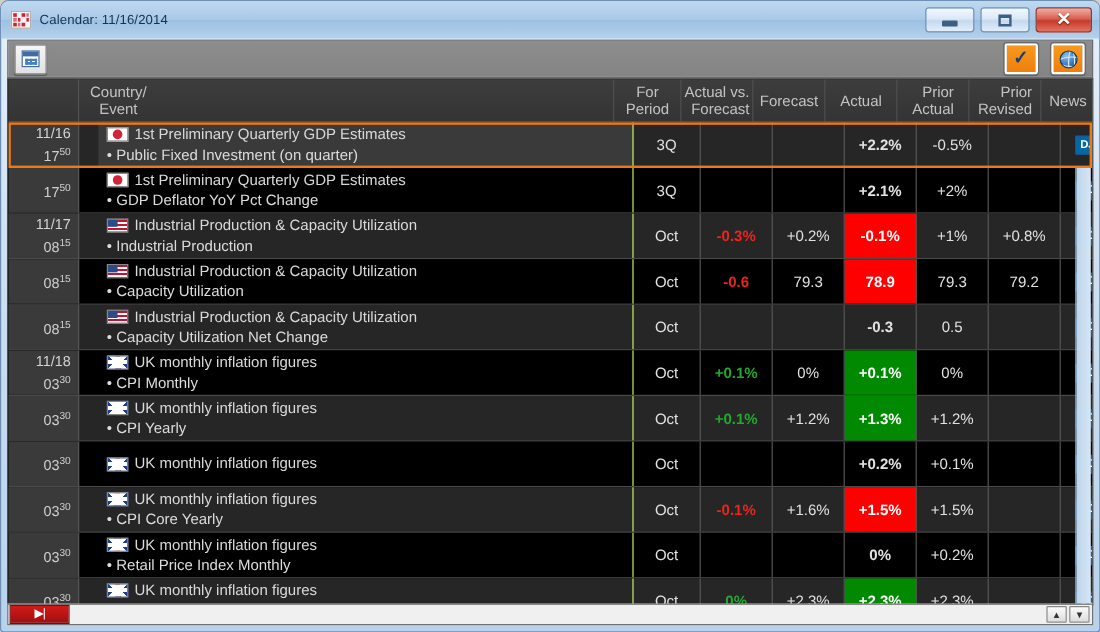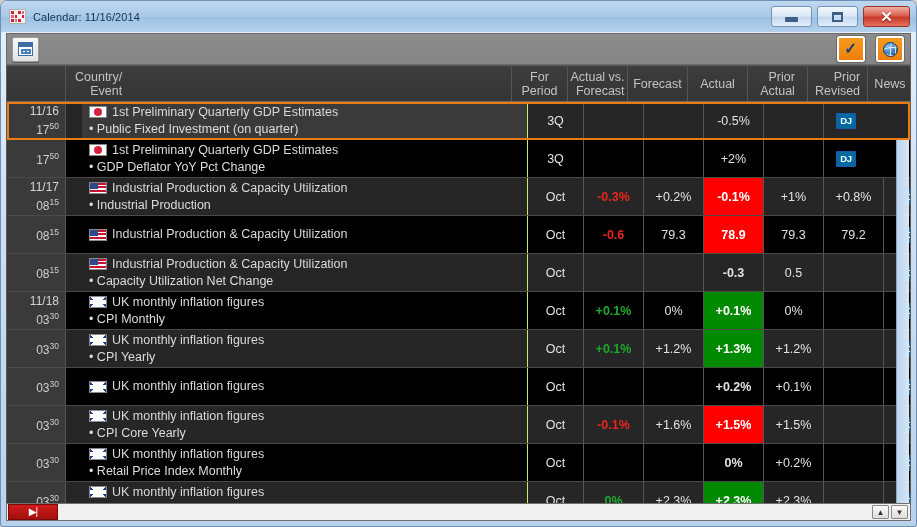--- a/index.html
+++ b/index.html
@@ -123,21 +123,21 @@
   }
   .hc {
     color: #c3c3c3; font-size: 12.5px;
     display: flex; align-items: center; justify-content: center;
     text-align: center; line-height: 14px;
     border-right: 1px solid #555;
     background: linear-gradient(180deg,#3d3d3d 0%,#343434 100%);
     flex: 0 0 auto; white-space: pre-line;
   }
   .hc.timecol { width: 59px; border-right:1px solid #555; }
-  .hc.eventcol { width: 446px; justify-content: flex-start; text-align:right; padding-left: 9px; }
+  .hc.eventcol { width: 446px; justify-content: flex-start; text-align:center; padding-left: 9px; }
   .hc.numcol { width: 56px; }
   .hc.w60 { width: 60px; text-align: right; }
   .hc.news { width: 44px; border-right: none; }
 
   #rows { position: relative; }
   .row {
     display: flex; height: 38px;
     border-bottom: 1px solid #4a4a4a;
     position: relative;
   }
@@ -322,20 +322,21 @@
           <div class="evcell">
             <div class="ev-top">
               <span class="flag jp"></span>
               <span>1st Preliminary Quarterly GDP Estimates</span>
             </div>
             <div class="ev-sub">• Public Fixed Investment (on quarter)</div>
           </div>
           <div class="cell ">3Q</div>
           <div class="cell w60 "></div>
           <div class="cell w60"></div>
+          <div class="cell w60 bold ">+2.2%</div>
           <div class="cell w60">-0.5%</div>
           <div class="cell w60"></div>
           <div class="cell news">
             <span class="dj">DJ</span>
           </div>
         </div>
         <div class="row alt">
           <div class="datecell">
             <span class="d1"></span>
             <span class="d2">17<sup>50</sup></span>
@@ -343,20 +344,21 @@
           <div class="evcell">
             <div class="ev-top">
               <span class="flag jp"></span>
               <span>1st Preliminary Quarterly GDP Estimates</span>
             </div>
             <div class="ev-sub">• GDP Deflator YoY Pct Change</div>
           </div>
           <div class="cell ">3Q</div>
           <div class="cell w60 "></div>
           <div class="cell w60"></div>
+          <div class="cell w60 bold ">+2.1%</div>
           <div class="cell w60">+2%</div>
           <div class="cell w60"></div>
           <div class="cell news">
             <span class="dj">DJ</span>
           </div>
         </div>
         <div class="row norm">
           <div class="datecell">
             <span class="d1">11/17</span>
             <span class="d2">08<sup>15</sup></span>
@@ -381,20 +383,21 @@
         <div class="row alt">
           <div class="datecell">
             <span class="d1"></span>
             <span class="d2">08<sup>15</sup></span>
           </div>
           <div class="evcell">
             <div class="ev-top">
               <span class="flag us"></span>
               <span>Industrial Production &amp; Capacity Utilization</span>
             </div>
+            <div class="ev-sub">• Capacity Utilization</div>
           </div>
           <div class="cell ">Oct</div>
           <div class="cell w60 neg">-0.6</div>
           <div class="cell w60">79.3</div>
           <div class="cell w60 bold hl-red">78.9</div>
           <div class="cell w60">79.3</div>
           <div class="cell w60">79.2</div>
           <div class="cell news">
             <span class="dj">DJ</span>
           </div>

